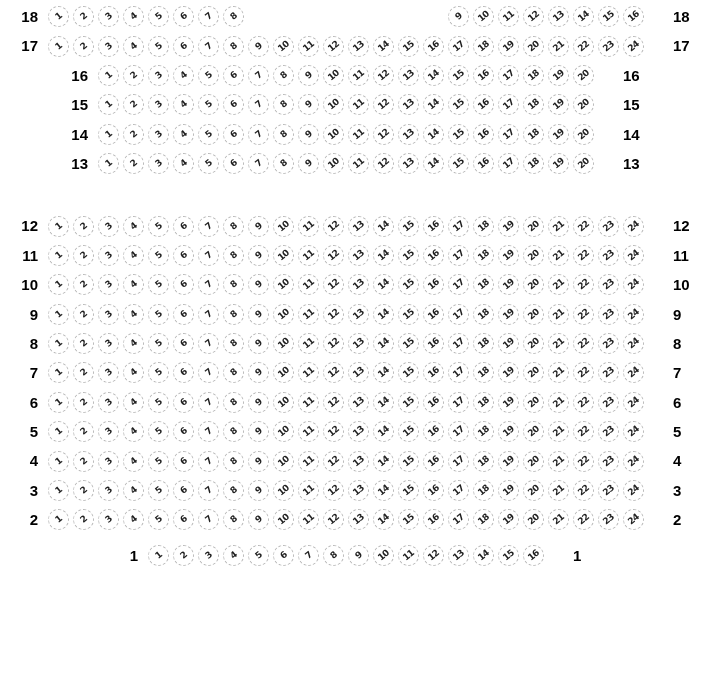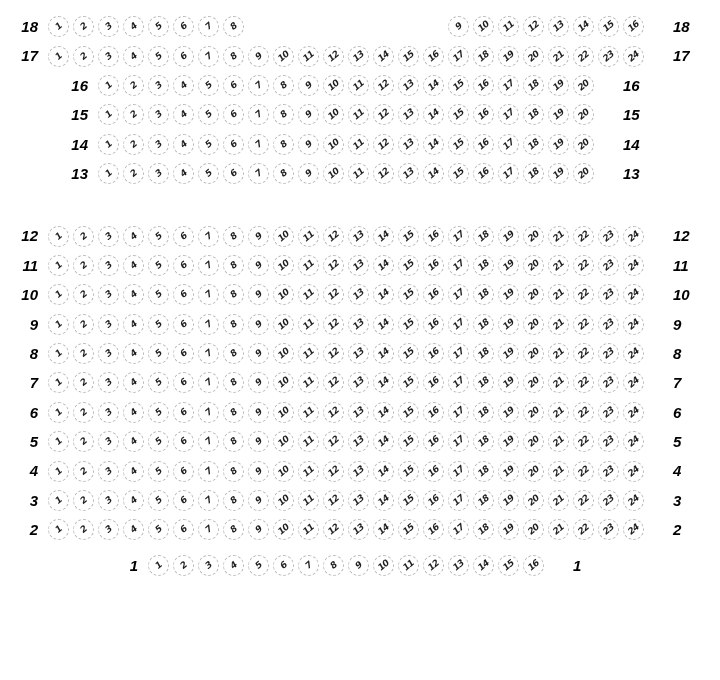--- a/index.html
+++ b/index.html
@@ -4,21 +4,21 @@
 <style>
   html, body { margin: 0; padding: 0; background: #ffffff; }
   #stage {
     position: relative;
     width: 720px;
     height: 680px;
     background: #ffffff;
     overflow: hidden;
     font-family: "Liberation Sans", sans-serif;
   }
-  #seat-map { padding-top: 12px; font-style: italic; }
+  #seat-map { padding-top: 2px; }
   .seat-row { position: relative; height: 29.4px; }
   .seat-row.section-break { margin-top: 33px; }
   .seat-row.small-break { margin-top: 6px; }
   .row-label {
     position: absolute; top: 0; height: 29.4px; line-height: 29.4px;
     font-family: "Liberation Sans", sans-serif;
     font-size: 15px; font-weight: bold; color: #000000;
     white-space: nowrap;
   }
   .row-label.left { left: 0; text-align: right; }

